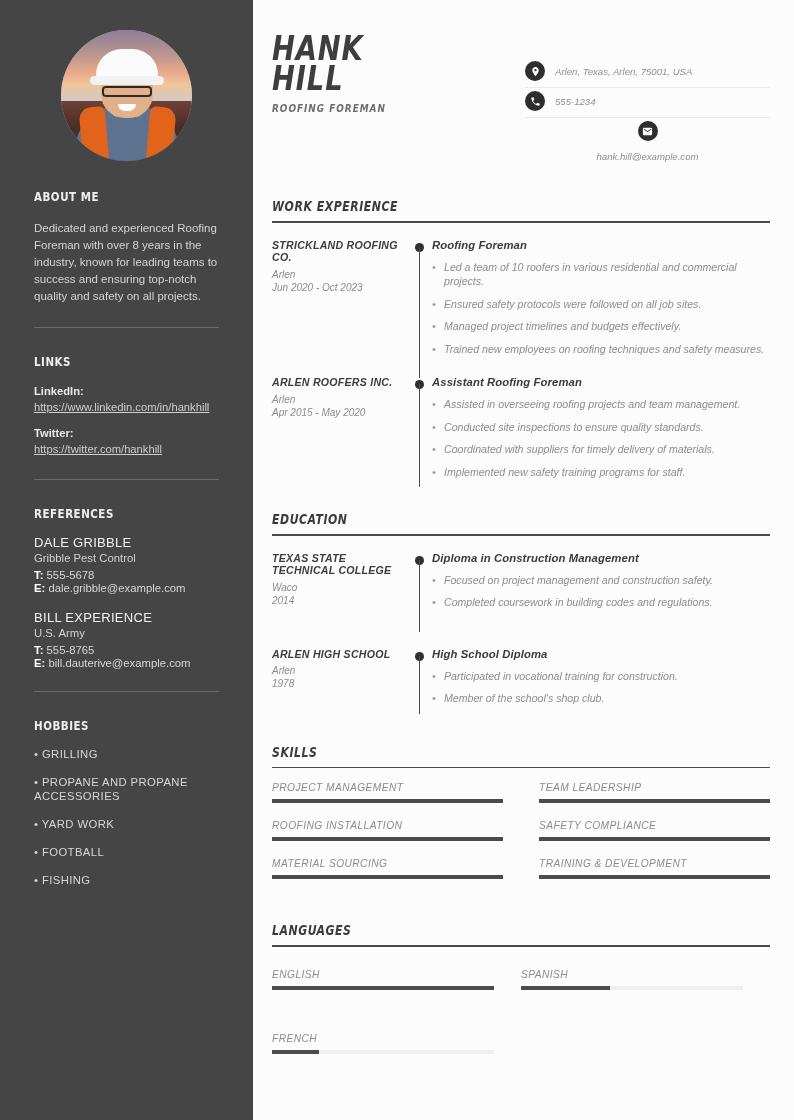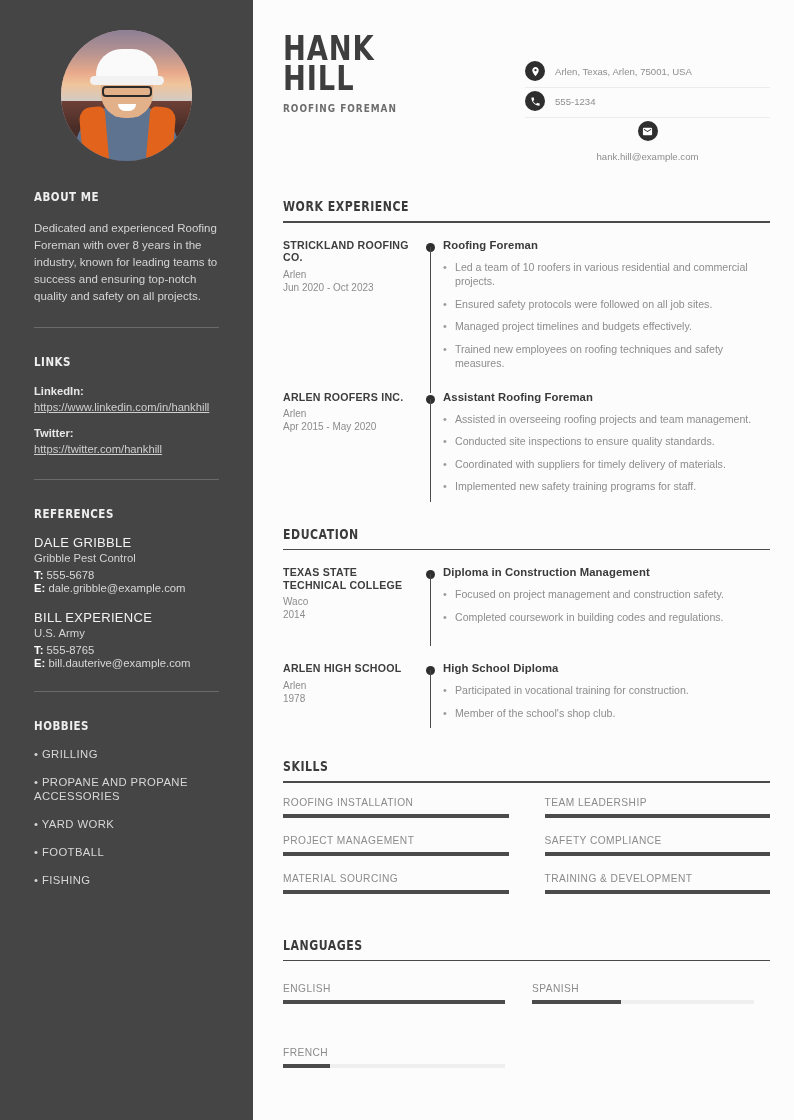--- a/index.html
+++ b/index.html
@@ -92,21 +92,21 @@
   .ref-name { font-size: 13px; color:#f2f2f2; letter-spacing:.3px; }
   .ref-org { font-size: 11.3px; color:#d2d2d2; margin-top:2px; }
   .ref-line { font-size: 11.3px; color:#d7d7d7; margin-top:5px; }
   .ref-line b { color:#fff; }
   .ref-line + .ref-line { margin-top:1px; }
 
   .hobby { font-size: 11.3px; color:#d7d7d7; margin-top: 14px; letter-spacing:.4px; line-height:14px; }
   .hobby:first-of-type { margin-top: 18px; }
 
   
-  .main { flex:1; padding: 34px 24px 0 30px; position: relative; }
+  .main { flex:1; padding: 34px 24px 0 19px; position: relative; font-style: italic; }
 
   .top { display:flex; justify-content:space-between; align-items:flex-start; }
   .name {
     font-family: "Liberation Sans Narrow","DejaVu Sans Condensed","Liberation Sans", sans-serif;
     font-weight: 700; font-size: 33px; line-height: 30px; color:#3e3e3e;
     letter-spacing: 1px; transform: scaleX(.92); transform-origin:left center;
   }
   .title {
     font-family: "Liberation Sans Narrow","DejaVu Sans Condensed","Liberation Sans", sans-serif;
     font-weight:700; font-size:11px; letter-spacing:1.1px; color:#6d6d6d;
@@ -389,27 +389,27 @@
         </div>
       </div>
     </section>
 
     <section class="sec" style="margin-top:30px;">
       <div class="sec-head">SKILLS</div>
       <div class="sec-rule"></div>
       <div class="grid2">
         <div class="col">
           <div class="skill">
+            <div class="skill-name">PROJECT MANAGEMENT</div>
+            <div class="bar">
+                <div class="bar-fill" style="width: 100%;"></div>
+              </div>
+          </div>
+          <div class="skill">
             <div class="skill-name">ROOFING INSTALLATION</div>
-            <div class="bar">
-                <div class="bar-fill" style="width: 100%;"></div>
-              </div>
-          </div>
-          <div class="skill">
-            <div class="skill-name">PROJECT MANAGEMENT</div>
             <div class="bar">
                 <div class="bar-fill" style="width: 100%;"></div>
               </div>
           </div>
           <div class="skill">
             <div class="skill-name">MATERIAL SOURCING</div>
             <div class="bar">
                 <div class="bar-fill" style="width: 100%;"></div>
               </div>
           </div>

